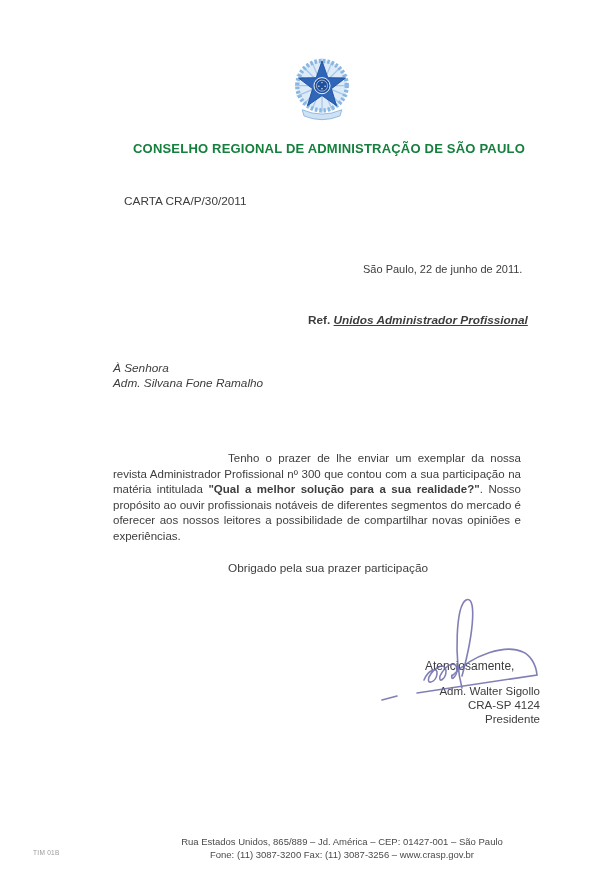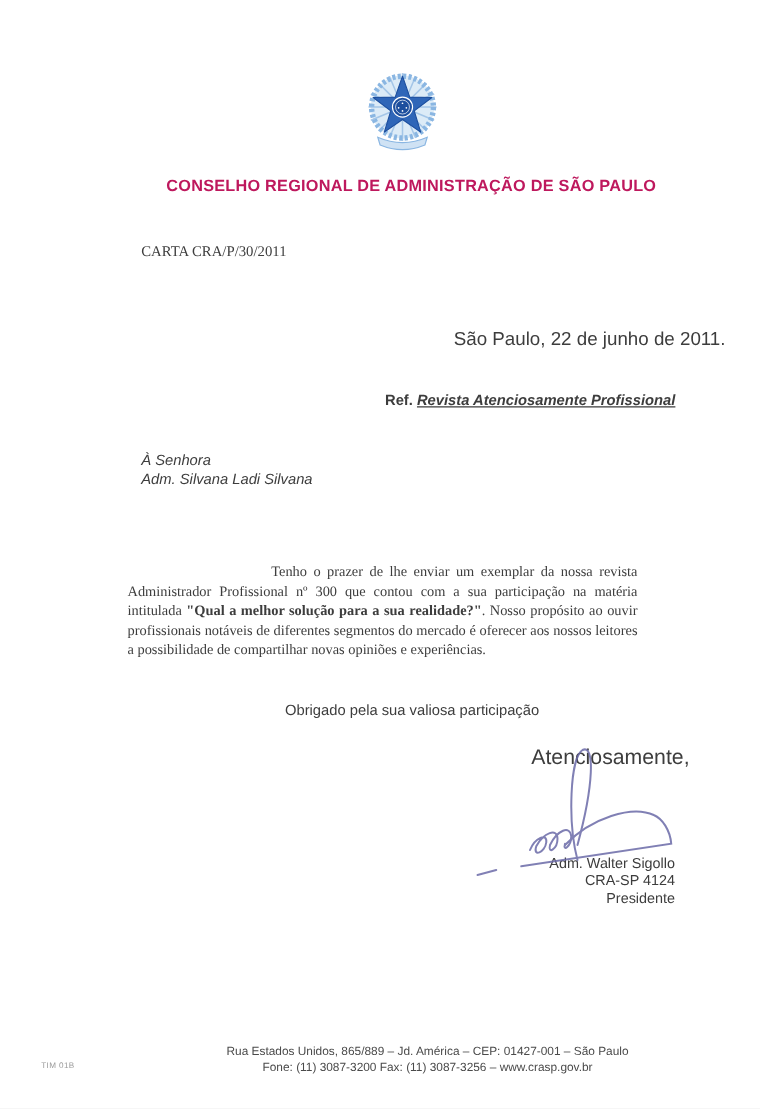--- a/index.html
+++ b/index.html
@@ -10,37 +10,36 @@
     margin:0 auto;
     font-family:"Liberation Sans","DejaVu Sans",sans-serif;
     color:#3d3d3d;
     overflow:hidden;
   }
   .abs{position:absolute;}
   .emblem{left:291px;top:56px;width:62px;height:68px;}
   .org-title{
     top:141px;left:49px;width:560px;
     text-align:center;
-    font-size:13px;font-weight:bold;color:#be185d;
+    font-size:13px;font-weight:bold;color:#15803d;
     letter-spacing:.2px;
   }
-  .carta{left:113px;top:194px;font-size:11.8px;font-family:Liberation Serif, serif;}
-  .date-line{left:363px;top:263px;font-size:15px;}
+  .carta{left:124px;top:194px;font-size:11.8px;}
+  .date-line{left:363px;top:263px;font-size:11px;}
   .ref-line{left:308px;top:313px;font-size:11.8px;font-weight:bold;}
   .ref-line .subject{font-style:italic;text-decoration:underline;}
   .addressee{left:113px;top:361px;font-size:11.8px;line-height:15px;font-style:italic;}
   .body-par{
-    left:102px;top:451px;width:408px;
+    left:113px;top:451px;width:408px;
     font-size:11.5px;line-height:15.5px;
     text-align:justify;text-indent:115px;
     margin:0;
-    font-family:Liberation Serif, serif;
   }
   .thanks{left:228px;top:561px;font-size:11.8px;}
-  .closing{left:425px;top:596px;font-size:17px;}
+  .closing{left:425px;top:659px;font-size:12px;}
   .signer{
     left:390px;top:684px;width:150px;
     text-align:right;font-size:11.5px;line-height:14px;
   }
   .signature-svg{left:378px;top:588px;width:170px;height:130px;z-index:2;pointer-events:none;}
   .footer{
     left:72px;top:836px;width:540px;
     text-align:center;font-size:9.5px;line-height:12.5px;color:#4a4a4a;
   }
   .form-code{left:33px;top:849px;font-size:6.5px;color:#9a9a9a;letter-spacing:.3px;}
@@ -81,30 +80,30 @@
       <path d="M18,87 Q50,101 82,87 L79,97 Q50,109 21,97 Z" fill="#cfe2f4" stroke="#8ab6e2" stroke-width="1.5"></path>
     </svg>
   </div>
 
   <div class="abs org-title">CONSELHO REGIONAL DE ADMINISTRAÇÃO DE SÃO PAULO</div>
 
   <div class="abs carta">CARTA CRA/P/30/2011</div>
 
   <div class="abs date-line">São Paulo, 22 de junho de 2011.</div>
 
-  <div class="abs ref-line"><span>Ref. </span><span class="subject">Revista Atenciosamente Profissional</span></div>
+  <div class="abs ref-line"><span>Ref. </span><span class="subject">Unidos Administrador Profissional</span></div>
 
   <div class="abs addressee">
     <div>À Senhora</div>
-    <div>Adm. Silvana Ladi Silvana</div>
+    <div>Adm. Silvana Fone Ramalho</div>
   </div>
 
   <p class="abs body-par"><span>Tenho o prazer de lhe enviar um exemplar da nossa revista Administrador Profissional nº 300 que contou com a sua participação na matéria intitulada </span><b>"Qual a melhor solução para a sua realidade?"</b><span>. Nosso propósito ao ouvir profissionais notáveis de diferentes segmentos do mercado é oferecer aos nossos leitores a possibilidade de compartilhar novas opiniões e experiências.</span></p>
 
-  <div class="abs thanks">Obrigado pela sua valiosa participação</div>
+  <div class="abs thanks">Obrigado pela sua prazer participação</div>
 
   <div class="abs closing">Atenciosamente,</div>
 
   <div class="abs signer">
     <div>Adm. Walter Sigollo</div>
     <div>CRA-SP 4124</div>
     <div>Presidente</div>
   </div>
 
   <div class="abs signature-svg">

